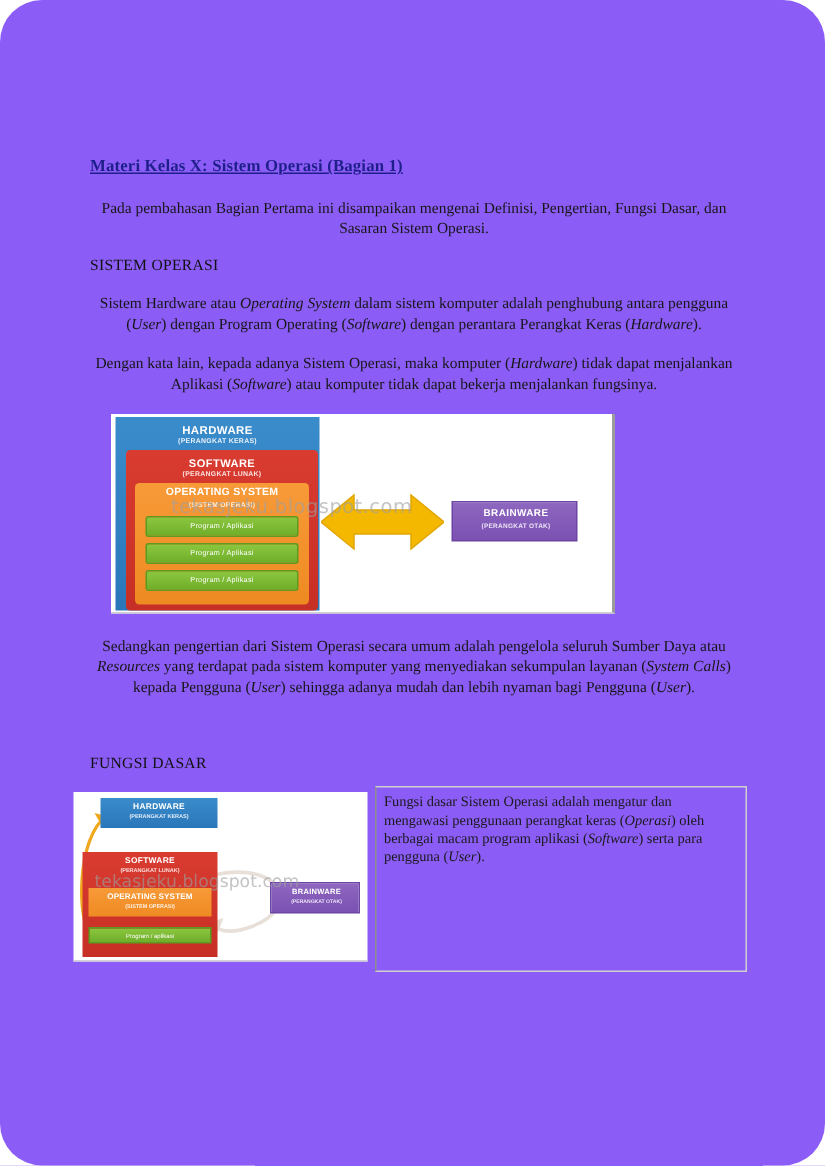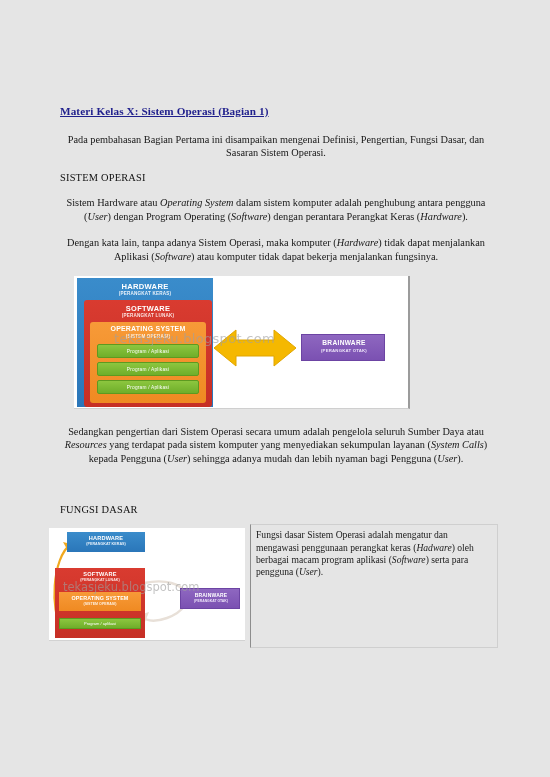--- a/index.html
+++ b/index.html
@@ -11,21 +11,22 @@
     width: 550px; height: 777px;
     position: relative;
     font-family: "Liberation Serif", "DejaVu Serif", serif;
     color: #1a1a1a;
     overflow: hidden;
   }
   .page {
     position: absolute;
     left: 0; top: 0;
     width: 550px; height: 777px;
-    background: #e5e5e5;
+    background: #8b5cf6;
+    border-radius: 28px;
   }
   .content {
     position: absolute;
     left: 60px; top: 104px;
     width: 432px;
   }
 
   
   .doc-title {
     font-size: 11.2px;
@@ -288,21 +289,21 @@
   <div class="content">
 
     <h1 class="doc-title">Materi Kelas X: Sistem Operasi (Bagian 1)</h1>
 
     <p class="para">Pada pembahasan Bagian Pertama ini disampaikan mengenai Definisi, Pengertian, Fungsi Dasar, dan Sasaran Sistem Operasi.</p>
 
     <div class="section-head">SISTEM OPERASI</div>
 
     <p class="para"><span>Sistem Hardware atau </span><i>Operating System</i><span> dalam sistem komputer adalah penghubung antara pengguna (</span><i>User</i><span>) dengan Program Operating (</span><i>Software</i><span>) dengan perantara Perangkat Keras (</span><i>Hardware</i><span>).</span></p>
 
-    <p class="para"><span>Dengan kata lain, tanpa adanya Sistem Operasi, maka komputer (</span><i>Hardware</i><span>) tidak dapat menjalankan Aplikasi (</span><i>Software</i><span>) atau komputer tidak dapat bekerja menjalankan fungsinya.</span></p>
+    <p class="para"><span>Dengan kata lain, kepada adanya Sistem Operasi, maka komputer (</span><i>Hardware</i><span>) tidak dapat menjalankan Aplikasi (</span><i>Software</i><span>) atau komputer tidak dapat bekerja menjalankan fungsinya.</span></p>
 
     <div class="fig1-wrap">
       <div class="fig1">
 
         <div class="hw-box">
           <div class="hw-label">HARDWARE</div>
           <div class="hw-sub">(PERANGKAT KERAS)</div>
 
           <div class="sw-box">
             <div class="sw-label">SOFTWARE</div>
@@ -373,19 +374,19 @@
           <div class="f2-bw">
             <div class="f2-bw-l">BRAINWARE</div>
             <div class="f2-bw-s">(PERANGKAT OTAK)</div>
           </div>
 
           <div class="watermark2">tekasjeku.blogspot.com</div>
         </div>
       </div>
 
       <div class="fd-text">
-        <p><span>Fungsi dasar Sistem Operasi adalah mengatur dan mengawasi penggunaan perangkat keras (</span><i>Hadware</i><span>) oleh berbagai macam program aplikasi (</span><i>Software</i><span>) serta para pengguna (</span><i>User</i><span>).</span></p>
+        <p><span>Fungsi dasar Sistem Operasi adalah mengatur dan mengawasi penggunaan perangkat keras (</span><i>Operasi</i><span>) oleh berbagai macam program aplikasi (</span><i>Software</i><span>) serta para pengguna (</span><i>User</i><span>).</span></p>
       </div>
 
     </div>
 
   </div>
 </div>
 
 </body></html>

